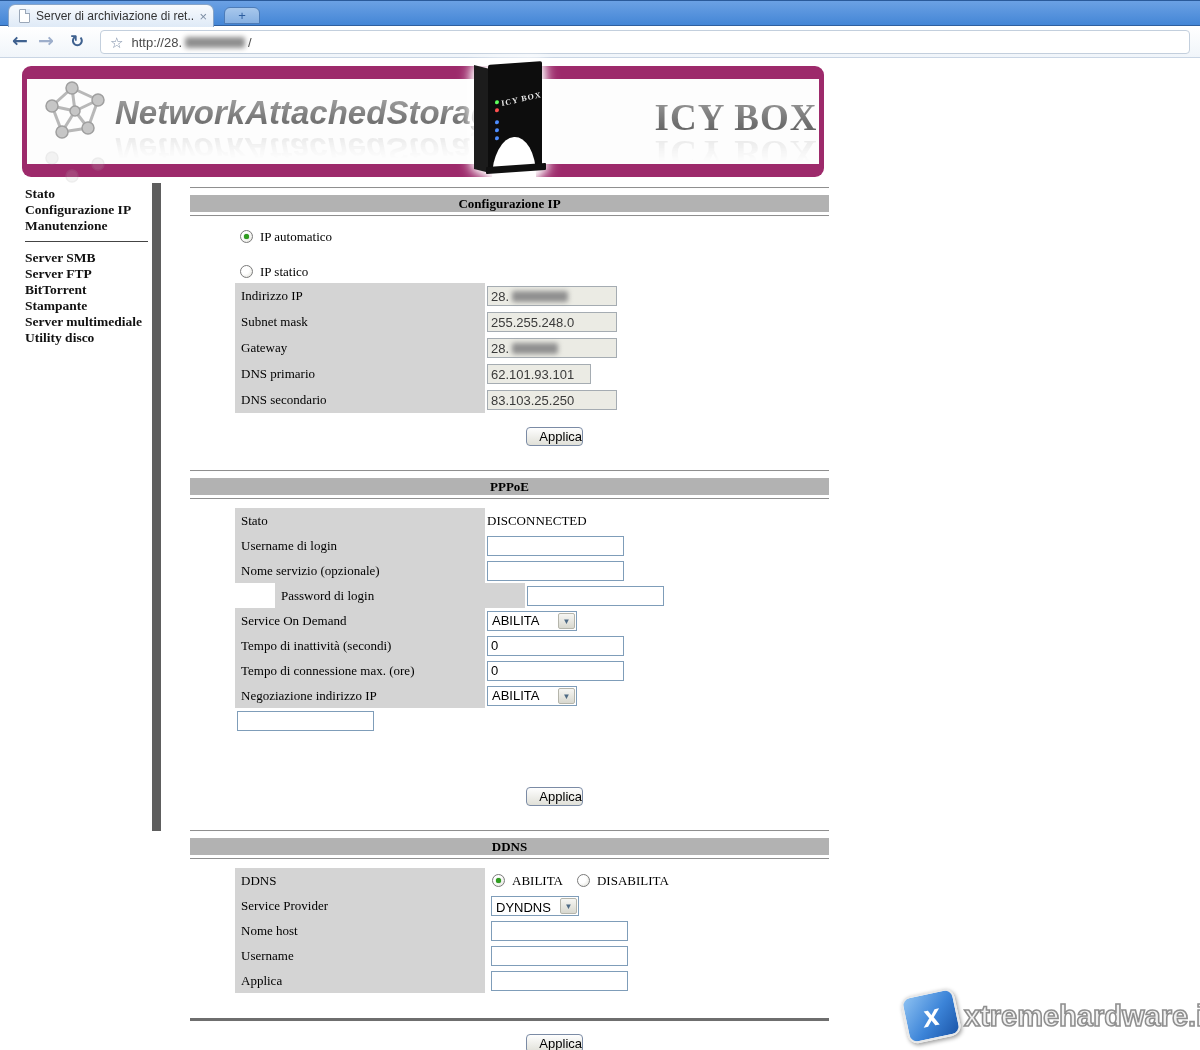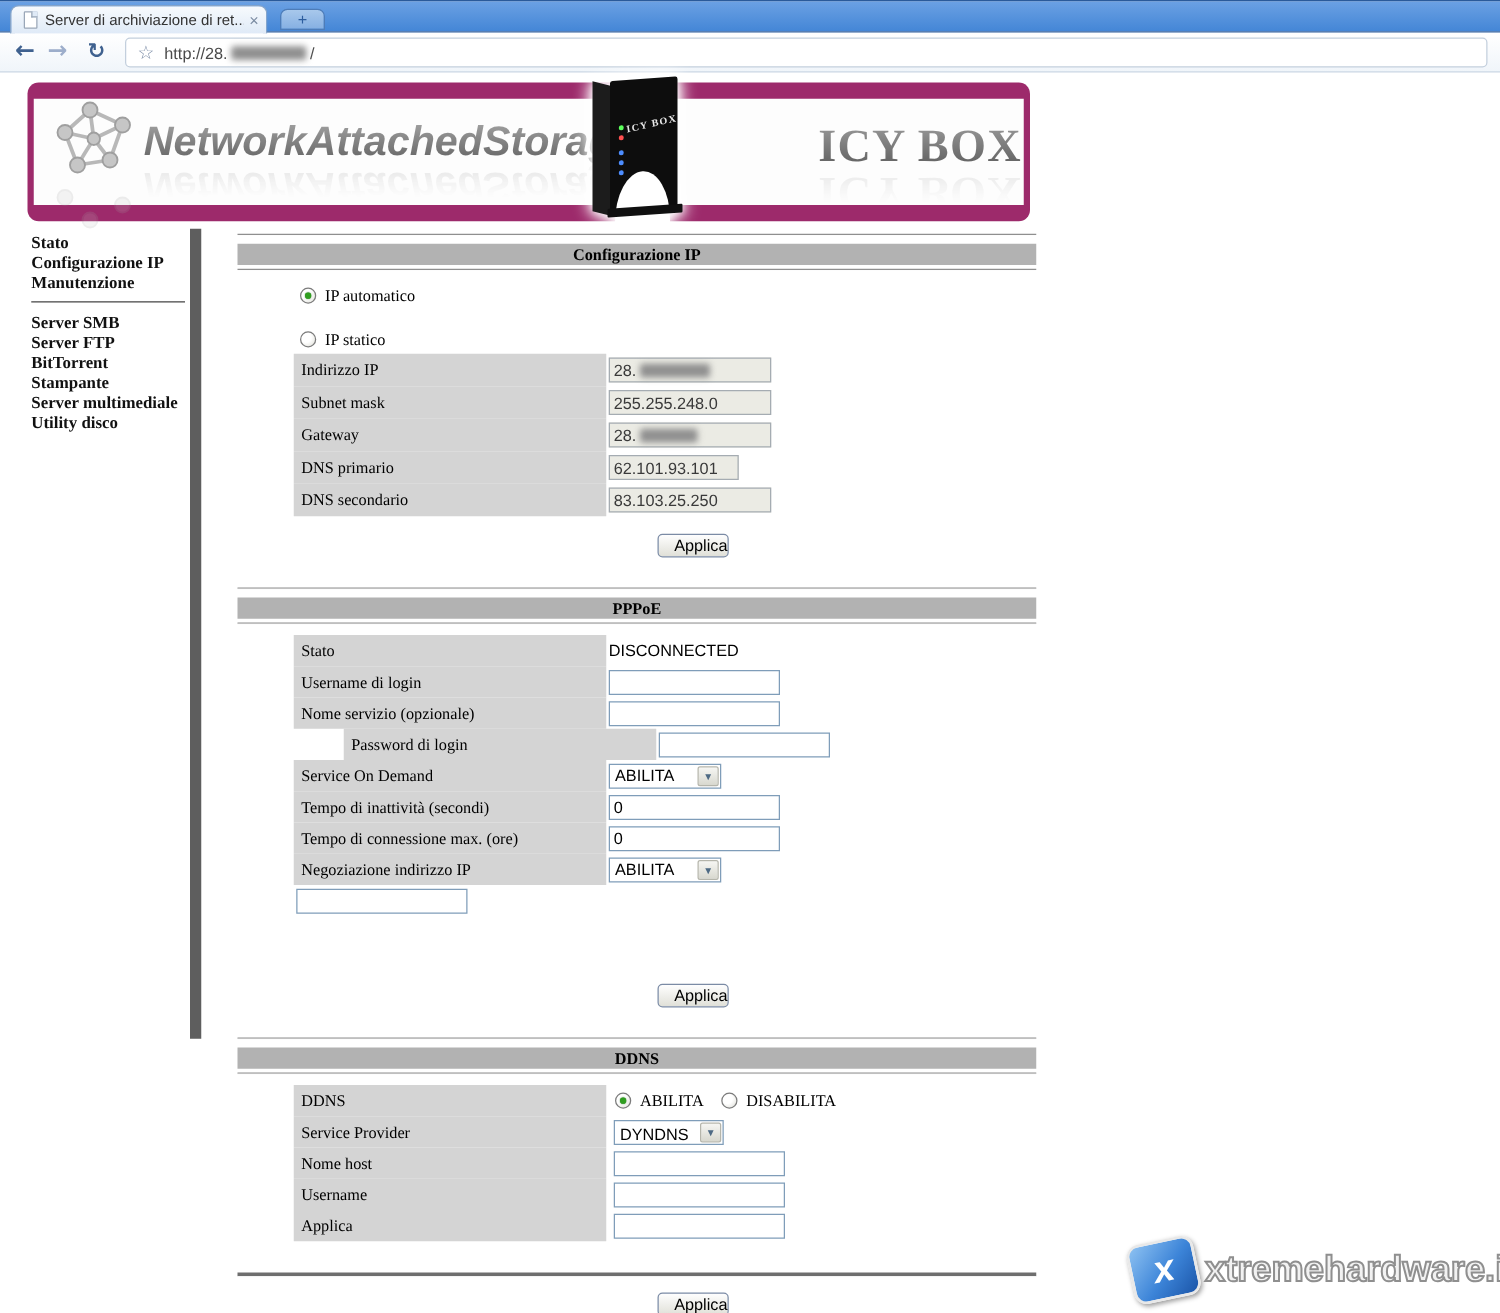--- a/index.html
+++ b/index.html
@@ -108,21 +108,21 @@
                 font-family:"Liberation Sans",sans-serif; }
   .txt-input { height:20px; border:1px solid #7f9db9; background:#fff; font-size:13px;
                padding:0 3px; font-family:"Liberation Sans",sans-serif; color:#000; }
   .xp-select { height:20px; border:1px solid #7f9db9; background:#fff; display:flex;
                align-items:center; font-size:13px; font-family:"Liberation Sans",sans-serif; }
   .xp-select-text { flex:1 1 auto; padding-left:4px; white-space:nowrap; overflow:hidden; }
   .xp-select-btn { flex:0 0 auto; width:17px; height:16px; margin:1px;
                    background:linear-gradient(#f6f6f3,#d8d8cf); border:1px solid #b5b5ab;
                    border-radius:2px; color:#4e6a84; font-size:8px; line-height:15px;
                    text-align:center; }
-  .static-val { font-size:13px; font-family:Liberation Sans, sans-serif; color:#000; }
+  .static-val { font-size:13px; font-family:Liberation Serif, serif; color:#000; }
   .apply-btn { position:absolute; left:481px; width:57px; height:19px;
                border:1px solid #7b8ba5; border-radius:4px;
                background:linear-gradient(#fefefe,#e0e0d8); font-size:13px;
                font-family:"Liberation Sans",sans-serif; color:#000; text-align:right;
                line-height:17px; cursor:pointer;margin-left:45px; }
   .inline-radio-label { margin-right:14px; font-family:"Liberation Serif",serif; font-size:13px; }
 
   
   .watermark { position:absolute; left:900px; top:988px; width:300px; height:60px; }
   .wm-logo { position:absolute; left:4px; top:4px; width:54px; height:48px;

